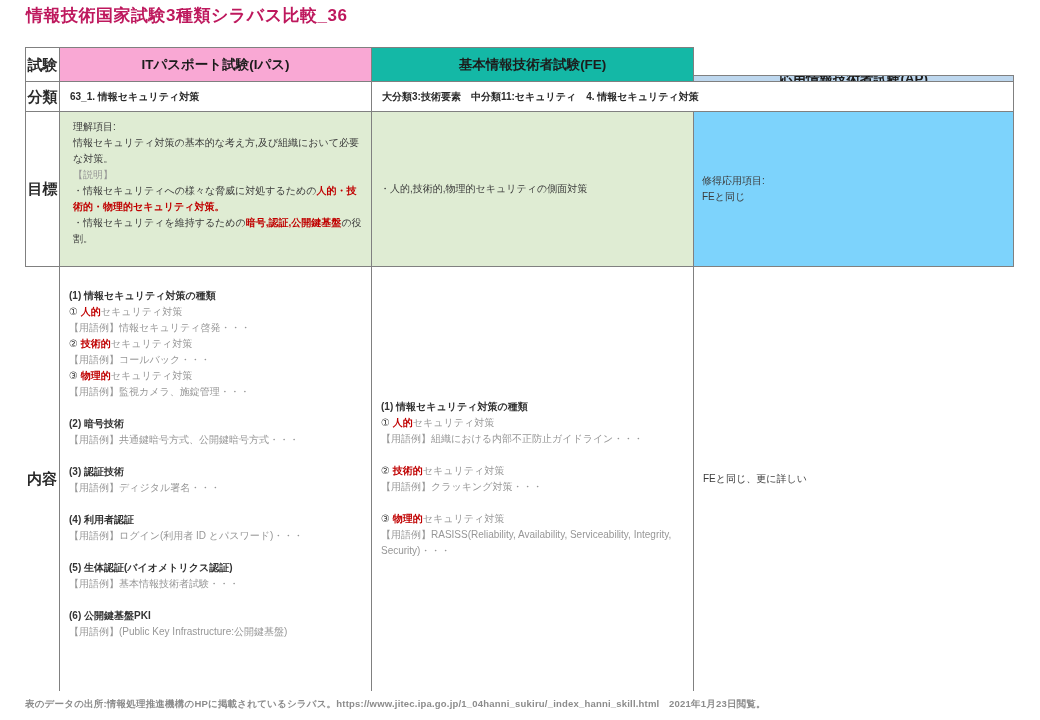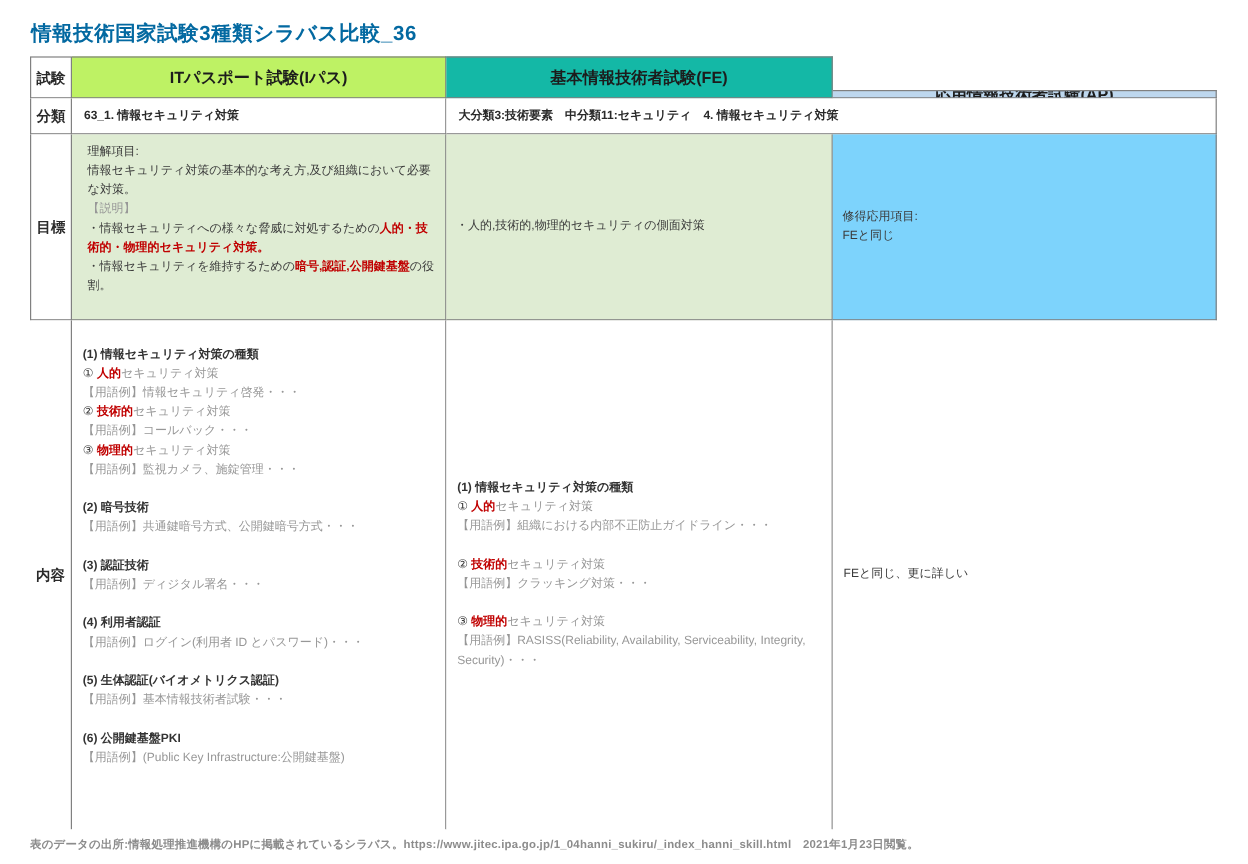--- a/index.html
+++ b/index.html
@@ -5,22 +5,22 @@
   :root{
     --bd:#808080;
     --ink:#3b3b3b;
     --ink-strong:#1f1f1f;
   }
   *{margin:0;padding:0;box-sizing:border-box;}
   html,body{width:1040px;height:720px;background:#ffffff;overflow:hidden;}
   body{font-family:"Liberation Sans","DejaVu Sans",sans-serif;color:var(--ink);position:relative;}
 
   .page-title{
-    position:absolute;left:26px;top:16px;
-    font-size:17px;font-weight:bold;color:#0369a1;
+    position:absolute;left:26px;top:4px;
+    font-size:17px;font-weight:bold;color:#be185d;
     letter-spacing:.5px;
   }
 
   .syllabus-table{
     position:absolute;left:25px;top:47px;width:989px;
     display:grid;
     grid-template-columns:35px 312px 322px 320px;
     grid-template-rows:35px 30px 155px 424px;
   }
   .cell{
@@ -31,21 +31,21 @@
     line-height:16px;
     overflow:hidden;
   }
   .col-first{border-left:1px solid var(--bd);}
   .row-first{border-top:1px solid var(--bd);}
   .no-bottom{border-bottom:none;}
   .no-right{border-right:none;}
 
   .label-cell{
     display:flex;align-items:center;justify-content:center;
-    font-size:12px;font-weight:bold;color:#2a2a2a;
+    font-size:15px;font-weight:bold;color:#2a2a2a;
   }
   .exam-head{
     display:flex;align-items:center;justify-content:center;
     font-size:13.5px;font-weight:bold;color:#1c1c1c;
   }
   .cat-cell{
     display:flex;align-items:center;
     padding:5px 10px;font-weight:bold;color:#2a2a2a;font-size:10px;
   }
   .goal-cell{padding:7px 8px;color:var(--ink);}
@@ -65,21 +65,21 @@
   }
 </style>
 </head>
 <body>
 
 <div class="page-title">情報技術国家試験3種類シラバス比較_36</div>
 
 <div class="syllabus-table">
 
   <div class="cell col-first row-first label-cell">試験</div>
-  <div class="cell row-first exam-head" style="background: #bef264;">ITパスポート試験(Iパス)</div>
+  <div class="cell row-first exam-head" style="background: #f9a8d4;">ITパスポート試験(Iパス)</div>
   <div class="cell row-first exam-head" style="background: #14b8a6;">基本情報技術者試験(FE)</div>
   <div class="cell row-first exam-head" style="background: rgb(189, 215, 238); margin-top: 28px;">応用情報技術者試験(AP)</div>
 
   <div class="cell col-first label-cell">分類</div>
   <div class="cell cat-cell">63_1. 情報セキュリティ対策</div>
   <div class="cell cat-cell" style="grid-column:span 2;">大分類3:技術要素　中分類11:セキュリティ　4. 情報セキュリティ対策</div>
 
   <div class="cell col-first label-cell">目標</div>
   <div class="cell goal-cell" style="background: rgb(223, 236, 211); padding-left: 13px;">
       <div class="line"><span>理解項目:</span></div>

